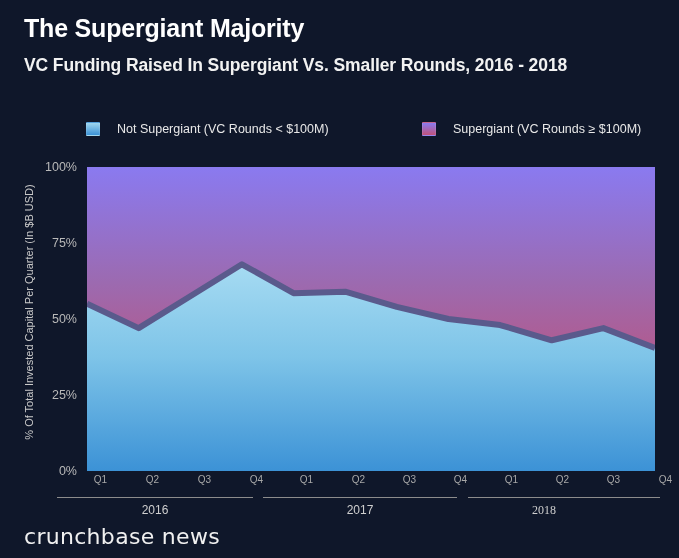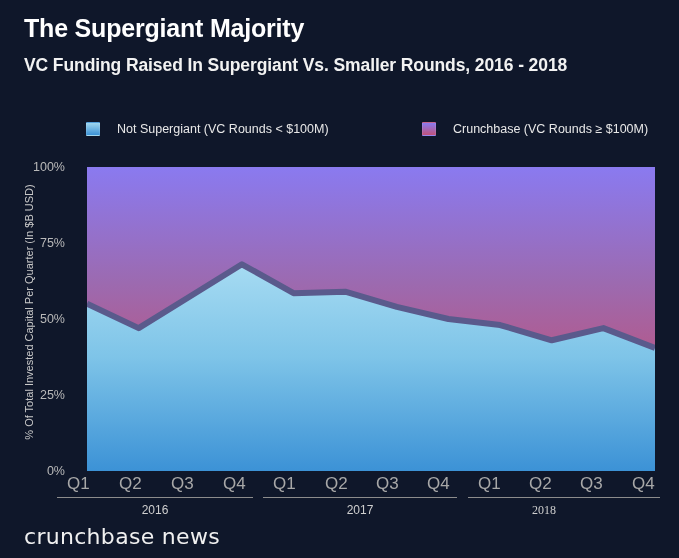--- a/index.html
+++ b/index.html
@@ -42,38 +42,38 @@
 
   
   .y-axis-title {
     position: absolute;
     left: -131px; top: 306px;
     width: 320px; text-align: center;
     transform: rotate(-90deg);
     font-size: 11px; color: #c9c9c9; white-space: nowrap;
   }
   .y-tick {
-    position: absolute; right: 16px; width: 48px; text-align: right;
+    position: absolute; right: 4px; width: 48px; text-align: right;
     font-size: 12.5px; color: #b9b9b9;
   }
   .y-ticks-wrap { position: absolute; left: 26px; top: 0; width: 55px; height: 558px; }
 
   
   .plot {
     position: absolute; left: 87px; top: 167px;
     width: 568px; height: 304px; overflow: hidden;
     background: linear-gradient(180deg, #8a7af0 0%, #9c6ab0 38%, #bb547f 72%, #c4506f 100%);
   }
   .plot svg { display: block; position: absolute; left: 0; top: 0; }
 
   
   .x-labels { position: absolute; left: 87px; top: 474px; width: 568px; height: 18px; }
   .x-tick {
-    position: absolute; top: 0; width: 40px; text-align: left;
-    font-size: 17px; color: #a8a8a8;
+    position: absolute; top: 0; width: 40px; text-align: right;
+    font-size: 10px; color: #a8a8a8;
   }
   .group-rules { position: absolute; left: 87px; top: 497px; width: 568px; height: 2px; }
   .group-rule { position: absolute; top: 0; height: 1px; background: #8c8c8c; }
   .group-labels { position: absolute; left: 87px; top: 503px; width: 568px; height: 18px; }
   .group-label {
     position: absolute; top: 0; text-align: center;
     font-size: 12px; color: #cfcfcf;
   }
 
   
@@ -91,21 +91,21 @@
   <div class="title">The Supergiant Majority</div>
   <div class="subtitle">VC Funding Raised In Supergiant Vs. Smaller Rounds, 2016 - 2018</div>
 
   <div class="legend">
     <div class="legend-item first">
       <span class="swatch blue"></span>
       <span class="legend-label">Not Supergiant (VC Rounds &lt; $100M)</span>
     </div>
     <div class="legend-item second">
       <span class="swatch purple"></span>
-      <span class="legend-label">Crunchbase (VC Rounds ≥ $100M)</span>
+      <span class="legend-label">Supergiant (VC Rounds ≥ $100M)</span>
     </div>
   </div>
 
   <div class="y-axis-title">% Of Total Invested Capital Per Quarter (In $B USD)</div>
 
   <div class="y-ticks-wrap">
     <div class="y-tick" style="top:160px">100%</div>
     <div class="y-tick" style="top:236px">75%</div>
     <div class="y-tick" style="top:312px">50%</div>
     <div class="y-tick" style="top:388px">25%</div>

